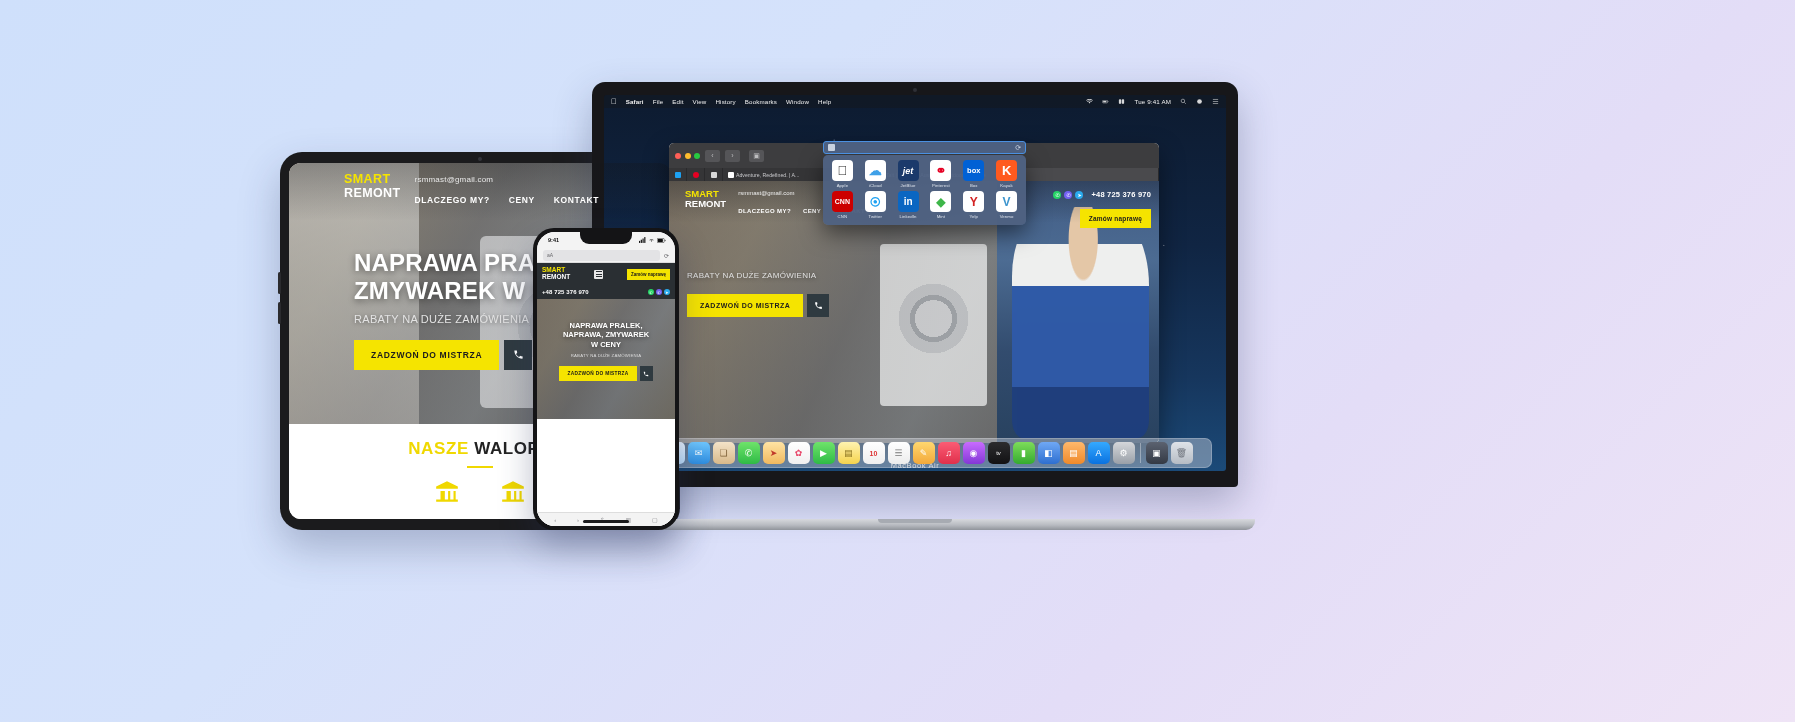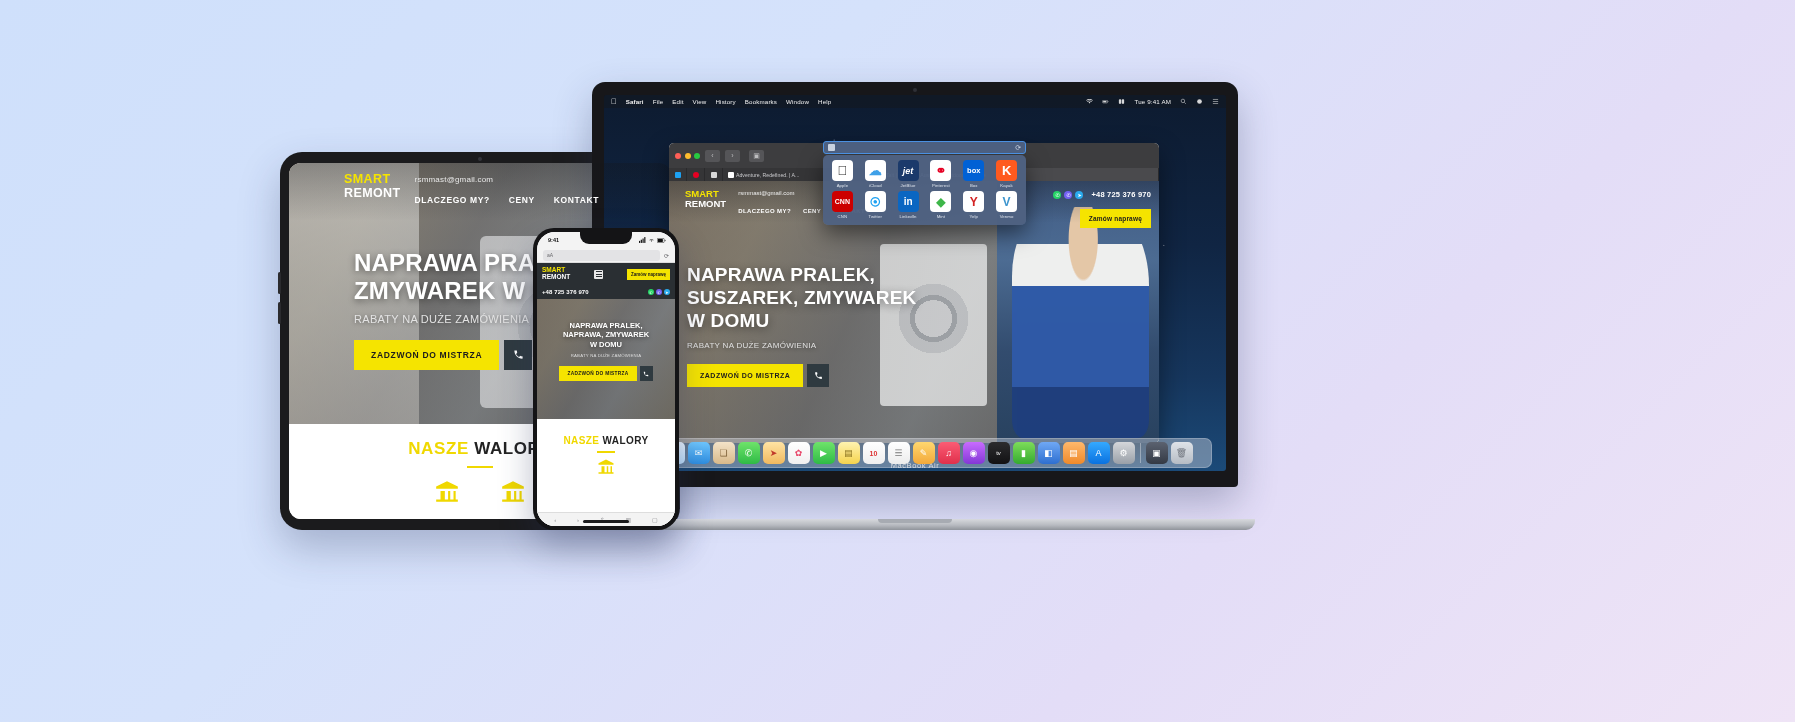--- a/index.html
+++ b/index.html
@@ -449,21 +449,20 @@
               <div class="l-socials">
                 <span class="soc" style="background:#25d366">✆</span>
                 <span class="soc" style="background:#7360f2">✆</span>
                 <span class="soc" style="background:#2aabee">➤</span>
                 <span class="l-phone">+48 725 376 970</span>
               </div>
               <div class="l-order">Zamów naprawę</div>
             </div>
 
             <div class="l-hero-txt">
-              <div class="l-h1">NAPRAWA PRALEK, SUSZAREK, ZMYWAREK W DOMU</div>
               <div class="l-sub">RABATY NA DUŻE ZAMÓWIENIA</div>
               <div class="l-cta">
                 <div class="l-cta-main">ZADZWOŃ DO MISTRZA</div>
                 <div class="l-cta-ph">
                   <svg viewBox="0 0 24 24">
                       <path d="M6.6 10.8c1.4 2.8 3.8 5.1 6.6 6.6l2.2-2.2c.3-.3.7-.4 1-.2 1.2.4 2.4.6 3.6.6.6 0 1 .4 1 1V20c0 .6-.4 1-1 1C10.6 21 3 13.4 3 4c0-.6.4-1 1-1h3.5c.6 0 1 .4 1 1 0 1.3.2 2.5.6 3.6.1.4 0 .8-.2 1l-2.3 2.2z"></path>
                     </svg>
                 </div>
               </div>
             </div>
@@ -606,41 +605,31 @@
           <span class="p-num">+48 725 376 970</span>
           <span class="p-socs">
             <span class="soc" style="background:#25d366">✆</span>
             <span class="soc" style="background:#7360f2">✆</span>
             <span class="soc" style="background:#2aabee">➤</span>
           </span>
         </div>
         <div class="p-hero">
           <div class="p-h1">NAPRAWA PRALEK,</div>
           <div class="p-h1">NAPRAWA, ZMYWAREK</div>
-          <div class="p-h1">W DOMU</div>
+          <div class="p-h1">W CENY</div>
           <div class="p-sub">RABATY NA DUŻE ZAMÓWIENIA</div>
           <div class="p-cta">
             <div class="p-cta-main">ZADZWOŃ DO MISTRZA</div>
             <div class="p-cta-ph">
               <svg viewBox="0 0 24 24">
                   <path d="M6.6 10.8c1.4 2.8 3.8 5.1 6.6 6.6l2.2-2.2c.3-.3.7-.4 1-.2 1.2.4 2.4.6 3.6.6.6 0 1 .4 1 1V20c0 .6-.4 1-1 1C10.6 21 3 13.4 3 4c0-.6.4-1 1-1h3.5c.6 0 1 .4 1 1 0 1.3.2 2.5.6 3.6.1.4 0 .8-.2 1l-2.3 2.2z"></path>
                 </svg>
             </div>
           </div>
         </div>
-        <div class="p-white">
-          <div class="p-sec">
-            <span class="y">NASZE</span>
-            <span class="d">WALORY</span>
-          </div>
-          <div class="p-div"></div>
-          <svg class="badge-ico" viewBox="0 0 24 24" style="width:18px;height:18px">
-              <path fill="#f0d800" d="M12 2 2 7v2h20V7L12 2zM4 11v8H2v2h20v-2h-2v-8h-2v8h-3v-8h-2v8h-3v-8H6v8H4v-8z"></path>
-            </svg>
-        </div>
       </div>
 
       <div class="p-tabbar">
         <span>‹</span>
         <span>›</span>
         <span>⇧</span>
         <span>▥</span>
         <span>▢</span>
       </div>
       <div class="p-homebar"></div>

